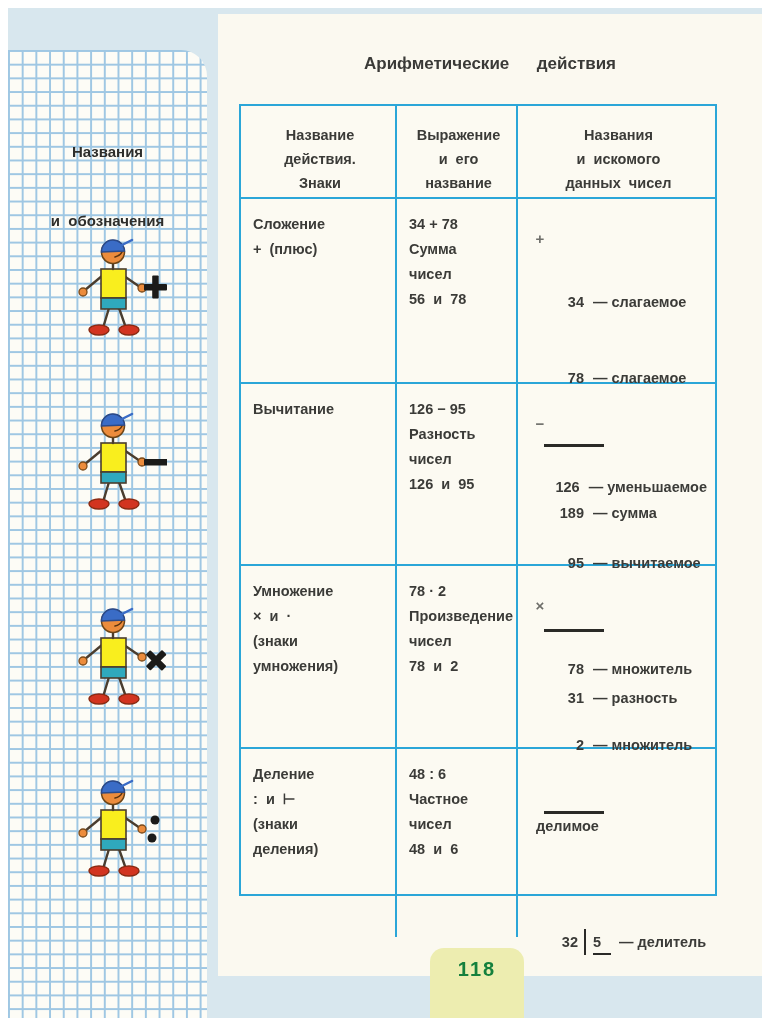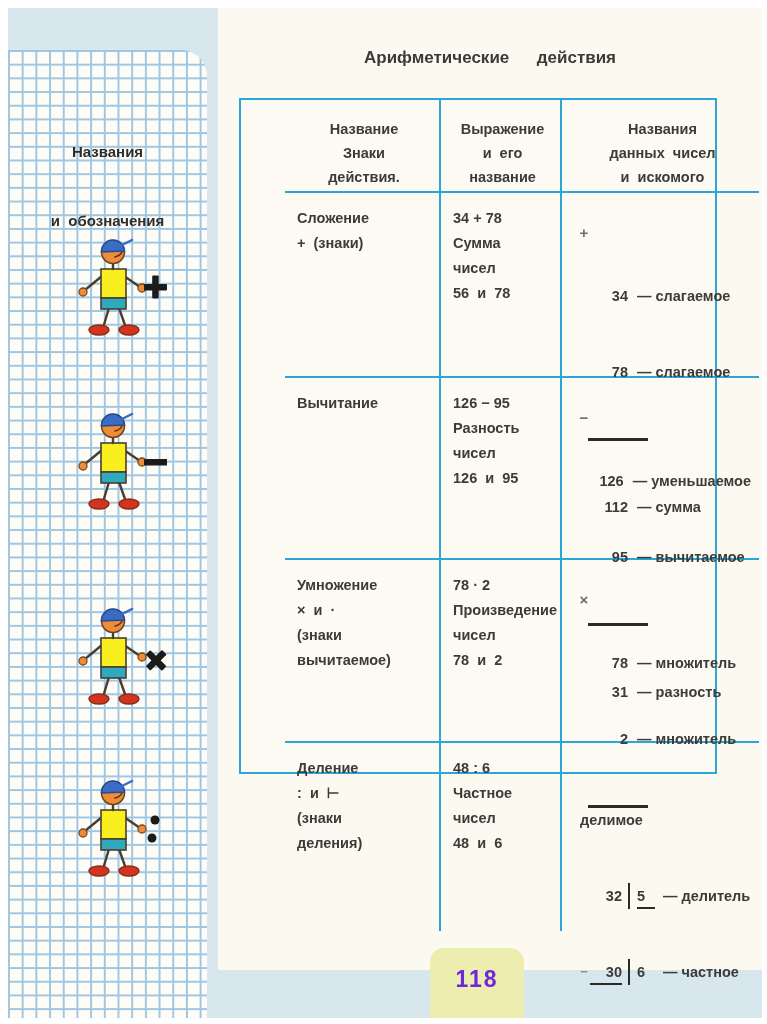--- a/index.html
+++ b/index.html
@@ -33,35 +33,35 @@
   .shirt { fill:#f9ee1e; stroke:#4a3d2e; stroke-width:1.6; }
   .shorts { fill:#2fa9bd; stroke:#4a3d2e; stroke-width:1.6; }
   .head { fill:#ec8c3c; stroke:#6b4416; stroke-width:1.5; }
   .smile { fill:none; stroke:#5a3410; stroke-width:1.6; stroke-linecap:round; }
   .eye { fill:#3a2a12; }
   .cap { fill:#3a6cc6; stroke:#2a4a8a; stroke-width:1.5; }
   .cap-brim { stroke:#3a6cc6; stroke-width:2.5; stroke-linecap:round; }
   .sym { fill:#1b1b19; }
   
   .page {
-    position:absolute; left:210px; top:0; width:544px; height:962px;
+    position:absolute; left:210px; top:6px; width:544px; height:962px;
     background:#fbf9f0;
   }
   .page-title {
     position:absolute; top:40px; left:0; width:100%; text-align:center;
     font-size:17px; font-weight:bold; color:#3a3a37; word-spacing:9px;
     white-space:pre-wrap;
   }
   
   .table {
-    position:absolute; left:21px; top:90px; width:478px; height:676px;
+    position:absolute; left:21px; top:90px; width:478px; height:792px;
     display:grid;
     grid-template-columns:156px 121px 197px;
     grid-template-rows:93px 185px 182px 183px 188px;
-    border:2px solid #2ba6d8; box-sizing:border-box; background:#fcfaf2;padding-left:44px;
+    border:2px solid #2ba6d8; box-sizing:border-box; background:#fcfaf2;
   }
   .cell {
     box-sizing:border-box; padding:13px 8px 0 12px;
     font-size:14.5px; font-weight:bold; line-height:25px; color:#3b3b38;
   }
   .cell div { white-space:pre-wrap; }
   .bR { border-right:2px solid #2ba6d8; }
   .bB { border-bottom:2px solid #2ba6d8; }
   .hcell { text-align:center; padding-top:17px; line-height:24px; }
   
@@ -70,35 +70,35 @@
     position:absolute; left:2px; top:14px; width:16px; text-align:center;
     font-size:15px; font-weight:bold; color:#6e6e6a;
   }
   .vm-row { display:flex; height:26px; line-height:26px; align-items:center; }
   .vm-num { width:48px; text-align:right; display:inline-block; }
   .vm-label { margin-left:9px; white-space:nowrap; }
   .vm-rule { height:2.5px; background:#2a2a27; width:60px; margin:3px 0 3px 8px; }
   
   .division { padding:2px 0 0 4px; }
   .dv-top { height:25px; line-height:25px; padding-left:2px; }
-  .dv-row { display:flex; height:26px; line-height:26px; }
+  .dv-row { display:flex; height:26px; line-height:26px;margin-top:40px; }
   .dv-minus { width:12px; text-align:center; color:#8a8a86; font-size:13px; }
   .dv-num { width:32px; text-align:right; display:inline-block; }
   .dv-underline2 { border-bottom:2.5px solid #2a2a27; }
   .dv-bar { border-left:2.5px solid #2a2a27; margin-left:6px; padding-left:7px; display:flex; }
   .dv-divisor { width:18px; display:inline-block; }
   .dv-underline { border-bottom:2.5px solid #2a2a27; }
   .dv-label { margin-left:8px; white-space:nowrap; }
   
   .tab {
     position:absolute; left:422px; bottom:0; width:94px; height:70px;
     background:#ededb0; border-radius:14px 14px 0 0; text-align:center;
   }
   .tab-number {
-    margin-top:18px; font-size:23px; font-weight:bold; color:#6d28d9;
+    margin-top:10px; font-size:20px; font-weight:bold; color:#15803d;
     letter-spacing:2px;
   }
 </style>
 </head>
 <body>
 
 <div id="canvas">
   <div class="wrapper">
 
     <div class="grid-sheet">
@@ -199,51 +199,51 @@
       </svg>
     </div>
 
     <div class="page">
       <div class="page-title">Арифметические  действия</div>
 
       <div class="table">
 
         <div class="cell hcell bR bB">
           <div>Название</div>
+          <div>действия.</div>
           <div>Знаки</div>
-          <div>действия.</div>
         </div>
         <div class="cell hcell bR bB">
           <div>Выражение</div>
           <div>и  его</div>
           <div>название</div>
         </div>
         <div class="cell hcell bB">
           <div>Названия</div>
+          <div>и  искомого</div>
           <div>данных  чисел</div>
-          <div>и  искомого</div>
         </div>
 
         <div class="cell bR bB">
           <div>Сложение</div>
-          <div>+  (знаки)</div>
+          <div>+  (плюс)</div>
         </div>
         <div class="cell bR bB">
           <div>34 + 78</div>
           <div>Сумма</div>
           <div>чисел</div>
           <div>56  и  78</div>
         </div>
         <div class="cell bB">
           <div class="vmath">
             <span class="vm-op">+</span>
             <div class="vm-row"><span class="vm-num">34</span><span class="vm-label">— слагаемое</span></div>
             <div class="vm-row"><span class="vm-num">78</span><span class="vm-label">— слагаемое</span></div>
             <div class="vm-rule"></div>
-            <div class="vm-row"><span class="vm-num">112</span><span class="vm-label">— сумма</span></div>
+            <div class="vm-row"><span class="vm-num">189</span><span class="vm-label">— сумма</span></div>
           </div>
         </div>
 
         <div class="cell bR bB">
           <div>Вычитание</div>
         </div>
         <div class="cell bR bB">
           <div>126 − 95</div>
           <div>Разность</div>
           <div>чисел</div>
@@ -256,21 +256,21 @@
             <div class="vm-row"><span class="vm-num">95</span><span class="vm-label">— вычитаемое</span></div>
             <div class="vm-rule"></div>
             <div class="vm-row"><span class="vm-num">31</span><span class="vm-label">— разность</span></div>
           </div>
         </div>
 
         <div class="cell bR bB">
           <div>Умножение</div>
           <div>×  и  ·</div>
           <div>(знаки</div>
-          <div>вычитаемое)</div>
+          <div>умножения)</div>
         </div>
         <div class="cell bR bB">
           <div>78 · 2</div>
           <div>Произведение</div>
           <div>чисел</div>
           <div>78  и  2</div>
         </div>
         <div class="cell bB">
           <div class="vmath">
             <span class="vm-op">×</span>

